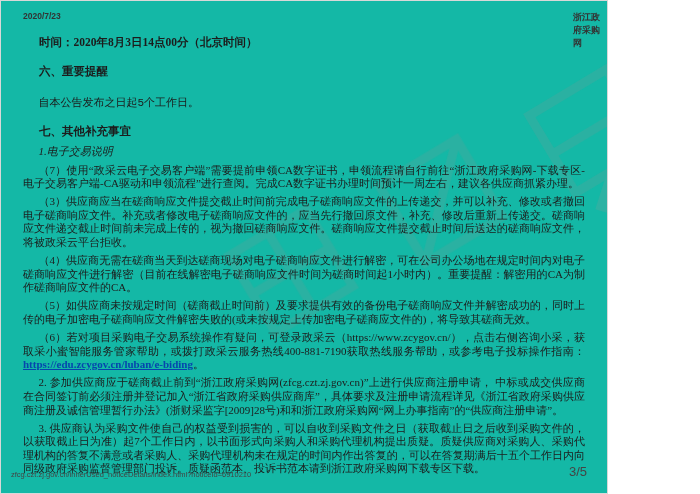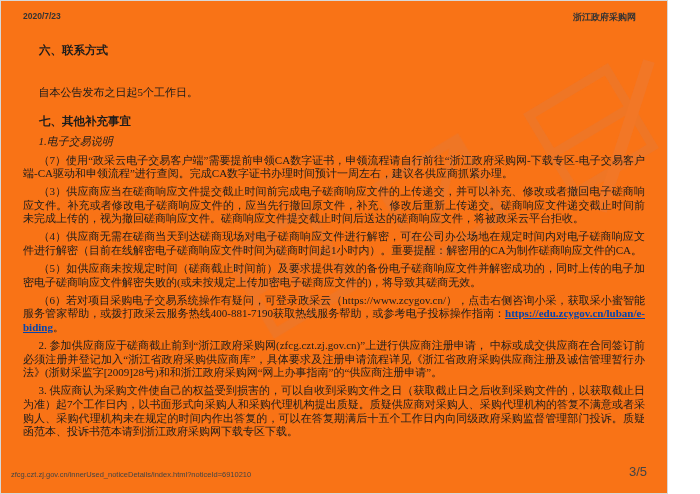--- a/index.html
+++ b/index.html
@@ -1,20 +1,20 @@
 <!DOCTYPE html>
 <html><head>
 <meta charset="utf-8">
 <style>
   html,body{margin:0;padding:0;background:#fff;}
   .page{
     position:relative;
-    width:668px;height:494px;
+    width:608px;height:494px;
     box-sizing:border-box;
-    background:#f97316;
+    background:#14b8a6;
     border:1px solid #d8d8d8;
     overflow:hidden;
     font-family:"Liberation Serif","DejaVu Serif",serif;
     color:#1c1c1c;
   }
   
   .hdr-date{
     position:absolute;top:10px;left:22px;
     font-family:"Liberation Sans","DejaVu Sans",sans-serif;
     font-size:8.5px;font-weight:bold;color:#333;
@@ -42,23 +42,24 @@
     margin-top:6px;
     font-size:11.5px;font-weight:bold;
     text-indent:1.4em;
   }
   .sec-title{
     margin-top:14px;
     font-size:11.5px;font-weight:bold;
     text-indent:1.4em;
   }
   .sec-body{
-    margin-top:27px;
+    margin-top:16px;
     font-size:11px;font-weight:500;
     text-indent:1.4em;
+    font-family:Liberation Mono, monospace;
   }
   .item-head{
     margin-top:5px;
     font-size:11px;font-weight:500;
     text-indent:1.4em;
     font-style:italic;
   }
   .para{
     margin-top:4.5px;
     font-size:11px;font-weight:500;
@@ -98,22 +99,23 @@
         <line x1="545" y1="130" x2="635" y2="130"></line>
       </g>
       <line x1="600" y1="210" x2="648" y2="60" stroke="#c98f8f" stroke-width="12"></line>
     </g>
   </svg>
 
   <div class="hdr-date">2020/7/23</div>
   <div class="hdr-site">浙江政府采购网</div>
 
   <div class="doc">
+    <div class="time-line">时间：2020年8月3日14点00分（北京时间）</div>
 
-    <div class="sec-title">六、联系方式</div>
+    <div class="sec-title">六、重要提醒</div>
     <div class="sec-body">自本公告发布之日起5个工作日。</div>
 
     <div class="sec-title">七、其他补充事宜</div>
     <div class="item-head">1.电子交易说明</div>
 
     <div class="para">（7）使用“政采云电子交易客户端”需要提前申领CA数字证书，申领流程请自行前往“浙江政府采购网-下载专区-电子交易客户端-CA驱动和申领流程”进行查阅。完成CA数字证书办理时间预计一周左右，建议各供应商抓紧办理。</div>
     <div class="para">（3）供应商应当在磋商响应文件提交截止时间前完成电子磋商响应文件的上传递交，并可以补充、修改或者撤回电子磋商响应文件。补充或者修改电子磋商响应文件的，应当先行撤回原文件，补充、修改后重新上传递交。磋商响应文件递交截止时间前未完成上传的，视为撤回磋商响应文件。磋商响应文件提交截止时间后送达的磋商响应文件，将被政采云平台拒收。</div>
     <div class="para">（4）供应商无需在磋商当天到达磋商现场对电子磋商响应文件进行解密，可在公司办公场地在规定时间内对电子磋商响应文件进行解密（目前在线解密电子磋商响应文件时间为磋商时间起1小时内）。重要提醒：解密用的CA为制作磋商响应文件的CA。</div>
     <div class="para">（5）如供应商未按规定时间（磋商截止时间前）及要求提供有效的备份电子磋商响应文件并解密成功的，同时上传的电子加密电子磋商响应文件解密失败的(或未按规定上传加密电子磋商应文件的)，将导致其磋商无效。</div>
 

